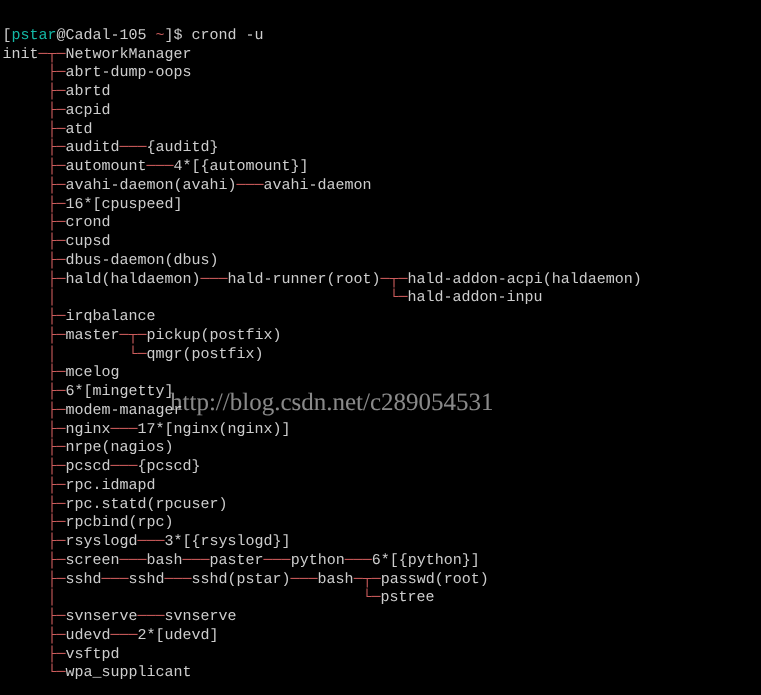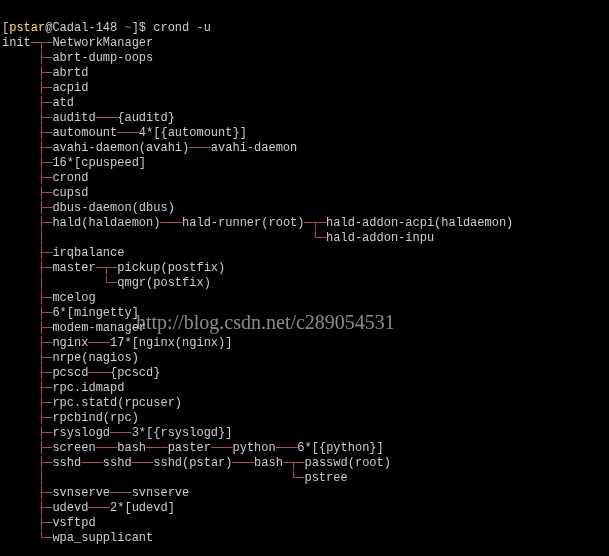--- a/index.html
+++ b/index.html
@@ -1,23 +1,23 @@
 <!DOCTYPE html>
 <html><head>
 <meta charset="utf-8">
 <style>
 html,body{margin:0;padding:0;background:#000;color:#cdcdcd;font-family:"Courier New",monospace;font-size:12px;line-height:15px;width:609px;height:556px;overflow:hidden}
 .term{padding:6px 2px 2px 2px;white-space:pre}
-.prompt .user{color:#fde047}
+.prompt .user{color:#14b8a6}
 .prompt .path{color:#cd5c5c}
 .tree-line{display:block}
 .draw{color:#cd5c5c}
 .watermark{position:absolute;left:136px;top:315px;color:#e5e5e5;opacity:.6;font-size:20px;font-family:SimSun,serif;pointer-events:none}
 </style>
 </head>
 <body>
 
 <div class="term">
-<span class="prompt">[<span class="user">pstar</span>@<span>Cadal-148</span> <span class="path">~</span>]<span>$</span> <span>crond -u</span></span>
+<span class="prompt">[<span class="user">pstar</span>@<span>Cadal-105</span> <span class="path">~</span>]<span>$</span> <span>crond -u</span></span>
 <div id="tree"><span class="tree-line">init<span class="draw">─</span><span class="draw">┬</span><span class="draw">─</span>NetworkManager</span><span class="tree-line">     <span class="draw">├</span><span class="draw">─</span>abrt-dump-oops</span><span class="tree-line">     <span class="draw">├</span><span class="draw">─</span>abrtd</span><span class="tree-line">     <span class="draw">├</span><span class="draw">─</span>acpid</span><span class="tree-line">     <span class="draw">├</span><span class="draw">─</span>atd</span><span class="tree-line">     <span class="draw">├</span><span class="draw">─</span>auditd<span class="draw">─</span><span class="draw">─</span><span class="draw">─</span>{auditd}</span><span class="tree-line">     <span class="draw">├</span><span class="draw">─</span>automount<span class="draw">─</span><span class="draw">─</span><span class="draw">─</span>4*[{automount}]</span><span class="tree-line">     <span class="draw">├</span><span class="draw">─</span>avahi-daemon(avahi)<span class="draw">─</span><span class="draw">─</span><span class="draw">─</span>avahi-daemon</span><span class="tree-line">     <span class="draw">├</span><span class="draw">─</span>16*[cpuspeed]</span><span class="tree-line">     <span class="draw">├</span><span class="draw">─</span>crond</span><span class="tree-line">     <span class="draw">├</span><span class="draw">─</span>cupsd</span><span class="tree-line">     <span class="draw">├</span><span class="draw">─</span>dbus-daemon(dbus)</span><span class="tree-line">     <span class="draw">├</span><span class="draw">─</span>hald(haldaemon)<span class="draw">─</span><span class="draw">─</span><span class="draw">─</span>hald-runner(root)<span class="draw">─</span><span class="draw">┬</span><span class="draw">─</span>hald-addon-acpi(haldaemon)</span><span class="tree-line">     <span class="draw">│</span>                                     <span class="draw">└</span><span class="draw">─</span>hald-addon-inpu</span><span class="tree-line">     <span class="draw">├</span><span class="draw">─</span>irqbalance</span><span class="tree-line">     <span class="draw">├</span><span class="draw">─</span>master<span class="draw">─</span><span class="draw">┬</span><span class="draw">─</span>pickup(postfix)</span><span class="tree-line">     <span class="draw">│</span>        <span class="draw">└</span><span class="draw">─</span>qmgr(postfix)</span><span class="tree-line">     <span class="draw">├</span><span class="draw">─</span>mcelog</span><span class="tree-line">     <span class="draw">├</span><span class="draw">─</span>6*[mingetty]</span><span class="tree-line">     <span class="draw">├</span><span class="draw">─</span>modem-manager</span><span class="tree-line">     <span class="draw">├</span><span class="draw">─</span>nginx<span class="draw">─</span><span class="draw">─</span><span class="draw">─</span>17*[nginx(nginx)]</span><span class="tree-line">     <span class="draw">├</span><span class="draw">─</span>nrpe(nagios)</span><span class="tree-line">     <span class="draw">├</span><span class="draw">─</span>pcscd<span class="draw">─</span><span class="draw">─</span><span class="draw">─</span>{pcscd}</span><span class="tree-line">     <span class="draw">├</span><span class="draw">─</span>rpc.idmapd</span><span class="tree-line">     <span class="draw">├</span><span class="draw">─</span>rpc.statd(rpcuser)</span><span class="tree-line">     <span class="draw">├</span><span class="draw">─</span>rpcbind(rpc)</span><span class="tree-line">     <span class="draw">├</span><span class="draw">─</span>rsyslogd<span class="draw">─</span><span class="draw">─</span><span class="draw">─</span>3*[{rsyslogd}]</span><span class="tree-line">     <span class="draw">├</span><span class="draw">─</span>screen<span class="draw">─</span><span class="draw">─</span><span class="draw">─</span>bash<span class="draw">─</span><span class="draw">─</span><span class="draw">─</span>paster<span class="draw">─</span><span class="draw">─</span><span class="draw">─</span>python<span class="draw">─</span><span class="draw">─</span><span class="draw">─</span>6*[{python}]</span><span class="tree-line">     <span class="draw">├</span><span class="draw">─</span>sshd<span class="draw">─</span><span class="draw">─</span><span class="draw">─</span>sshd<span class="draw">─</span><span class="draw">─</span><span class="draw">─</span>sshd(pstar)<span class="draw">─</span><span class="draw">─</span><span class="draw">─</span>bash<span class="draw">─</span><span class="draw">┬</span><span class="draw">─</span>passwd(root)</span><span class="tree-line">     <span class="draw">│</span>                                  <span class="draw">└</span><span class="draw">─</span>pstree</span><span class="tree-line">     <span class="draw">├</span><span class="draw">─</span>svnserve<span class="draw">─</span><span class="draw">─</span><span class="draw">─</span>svnserve</span><span class="tree-line">     <span class="draw">├</span><span class="draw">─</span>udevd<span class="draw">─</span><span class="draw">─</span><span class="draw">─</span>2*[udevd]</span><span class="tree-line">     <span class="draw">├</span><span class="draw">─</span>vsftpd</span><span class="tree-line">     <span class="draw">└</span><span class="draw">─</span>wpa_supplicant</span></div>
 </div>
 
 <div class="watermark">http://blog.csdn.net/c289054531</div>
 
 </body></html>

